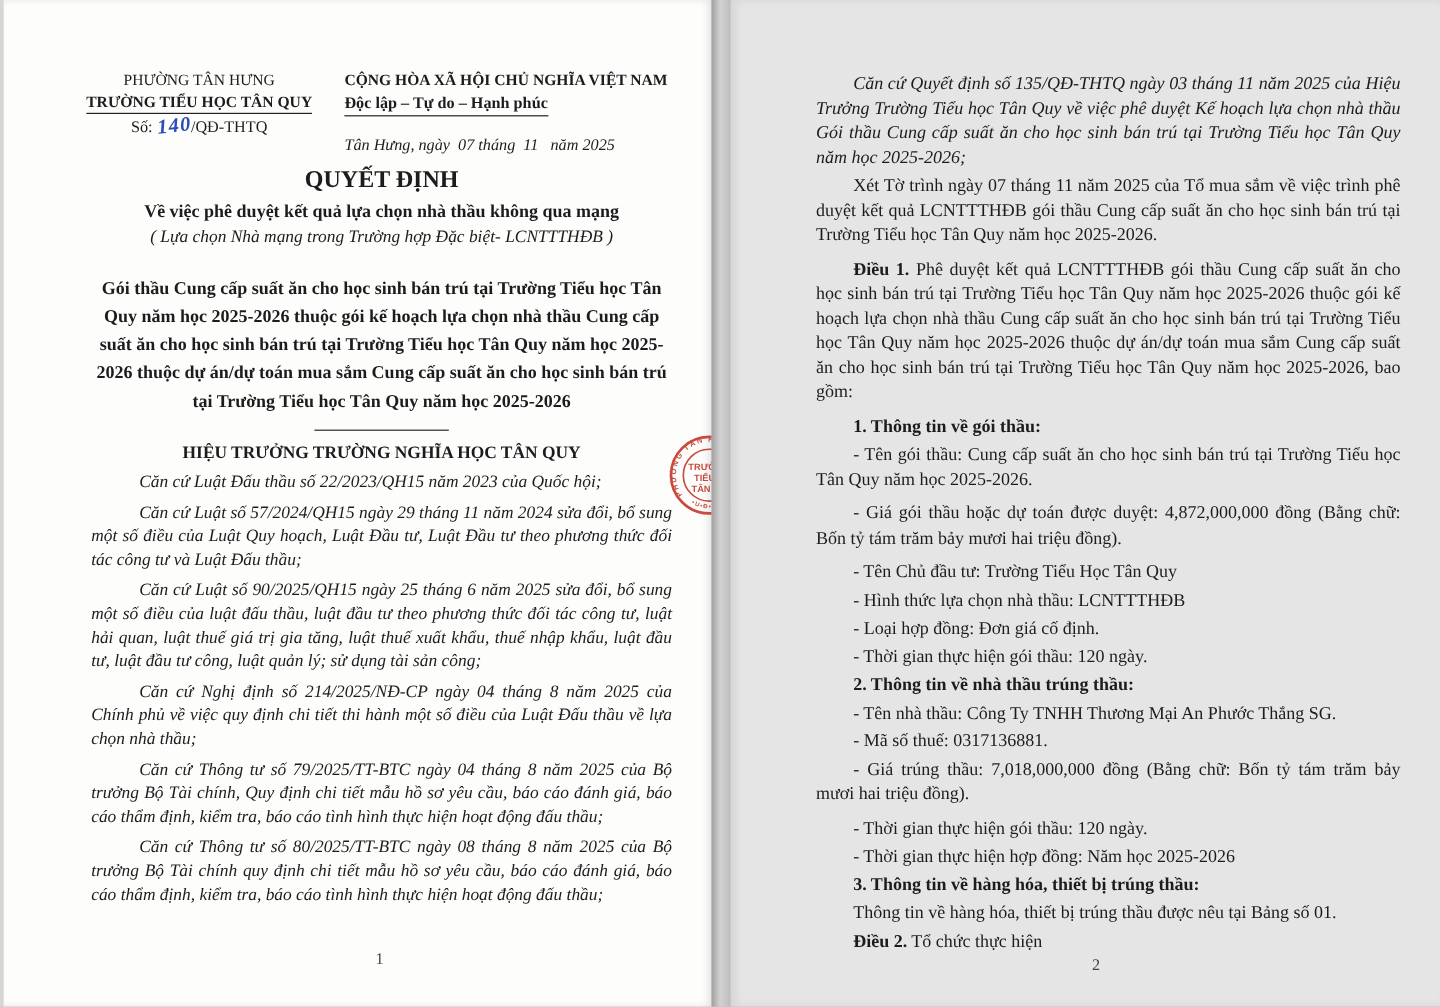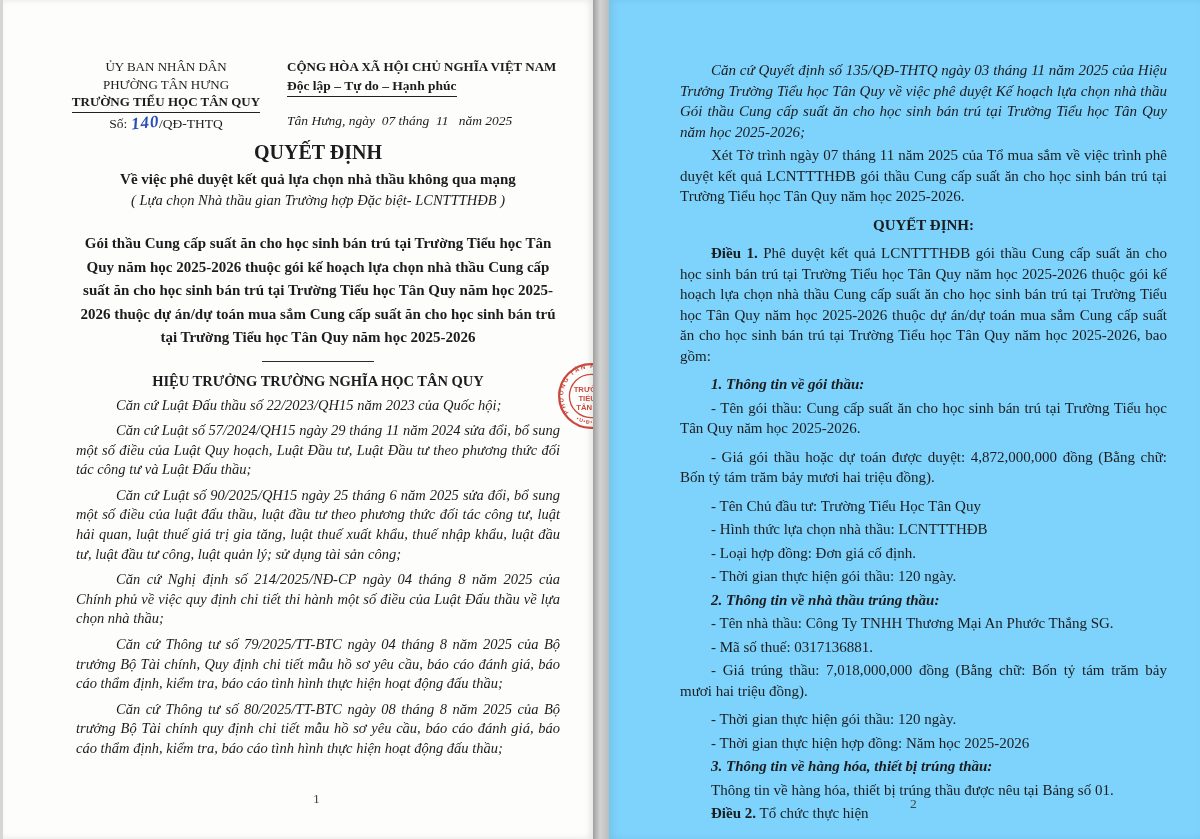--- a/index.html
+++ b/index.html
@@ -4,21 +4,21 @@
 <style>
   html,body{margin:0;padding:0;}
   body{
     width:1200px;height:839px;position:relative;overflow:hidden;
     background:#c8c8c8;
     font-family:"Liberation Serif","DejaVu Serif",serif;
     color:#1c1c1e;
   }
   .page{position:absolute;top:0;height:839px;overflow:hidden;}
   .page-1{left:3px;width:590px;background:#fdfdfc;box-shadow:inset -3px 0 6px rgba(0,0,0,0.10);}
-  .page-2{left:609px;width:591px;background:#7dd3fc;box-shadow:inset 4px 0 7px rgba(0,0,0,0.07);}
+  .page-2{left:609px;width:591px;background:#e5e5e5;box-shadow:inset 4px 0 7px rgba(0,0,0,0.07);}
   .gutter{position:absolute;top:0;left:593px;width:16px;height:839px;
     background:linear-gradient(90deg,#9f9f9f 0%,#d2d2d2 45%,#bdbdbd 100%);}
   .edge-strip{position:absolute;top:0;left:0;width:3px;height:839px;background:#d6d6d6;}
 
   
   .hdr{display:flex;padding:58px 14px 0 42px;}
   .hdr-left{width:242px;text-align:center;font-size:13px;line-height:17.5px;}
   .hdr-right{flex:1;font-size:13px;line-height:17.5px;}
   .org-bold{font-weight:bold;}
   .org-underline{display:inline-block;border-bottom:1.5px solid #222;padding-bottom:1px;}
@@ -38,21 +38,21 @@
   .rule{width:112px;border-top:1.6px solid #2a2a2a;margin:11px auto 0 auto;}
   .authority{font-weight:bold;font-size:14.5px;margin-top:11px;text-align:center;}
 
   
   .blocks{padding:0 33px 0 73px;margin-top:3px;}
   .page-2 .blocks{padding:0 33px 0 71px;margin-top:0;}
   .para{margin:0;font-size:14.5px;line-height:19.6px;}
   .page-1 .para{margin-top:6px;}
   .page-2 .para{font-size:15px;line-height:20.5px;margin-top:3px;}
   .it{font-style:italic;}
-  .bi{font-style:italic;font-weight:bold;}
+  .bi{font-weight:bold;}
   .jst{text-align:justify;}
   .ind{text-indent:40px;}
   .page-2 .ind{text-indent:31px;}
   .ctr{text-align:center;text-indent:0;}
   .sp{margin-top:8px !important;}
   .rb{font-weight:bold;}
   .page-2 .pad-top{height:57px;}
 
   .pagenum{position:absolute;font-size:13.5px;color:#444;}
   .pagenum-1{left:310px;top:791px;}
@@ -63,39 +63,38 @@
 </style>
 </head>
 <body>
 
 <div class="edge-strip"></div>
 
 <div class="page page-1">
 
   <div class="hdr">
     <div class="hdr-left">
-      <div>ỦY BAN NHÂN DÂN</div>
       <div>PHƯỜNG TÂN  HƯNG</div>
       <div class="org-bold"><span class="org-underline">TRƯỜNG TIỂU HỌC TÂN QUY</span></div>
       <div class="so-line">
         <span>Số:</span>
         <span class="handwritten">140</span><span>/QĐ-THTQ</span>
       </div>
     </div>
     <div class="hdr-right">
       <div class="org-bold">CỘNG HÒA XÃ HỘI CHỦ NGHĨA VIỆT NAM</div>
       <div><span class="motto">Độc lập – Tự do – Hạnh phúc</span></div>
       <div class="dateline">Tân Hưng, ngày  07 tháng  11   năm 2025</div>
     </div>
   </div>
 
   <div class="title-area">
     <div class="doc-title">QUYẾT ĐỊNH</div>
     <div class="doc-subtitle">Về việc phê duyệt kết quả lựa chọn nhà thầu không qua mạng</div>
-    <div class="doc-subnote it">( Lựa chọn Nhà thầu gian Trường hợp Đặc biệt- LCNTTTHĐB )</div>
+    <div class="doc-subnote it">( Lựa chọn Nhà mạng trong Trường hợp Đặc biệt- LCNTTTHĐB )</div>
     <div class="package-title">Gói thầu Cung cấp suất ăn cho học sinh bán trú tại Trường Tiểu học Tân Quy năm học 2025-2026 thuộc gói kế hoạch lựa chọn nhà thầu Cung cấp suất ăn cho học sinh bán trú tại Trường Tiểu học Tân Quy năm học 2025-2026 thuộc dự án/dự toán mua sắm Cung cấp suất ăn cho học sinh bán trú tại Trường Tiểu học Tân Quy năm học 2025-2026</div>
     <div class="rule"></div>
     <div class="authority">HIỆU TRƯỞNG TRƯỜNG NGHĨA HỌC TÂN QUY</div>
   </div>
 
   <div class="blocks">
       <p class="para it ind jst"><span>Căn cứ Luật Đấu thầu số 22/2023/QH15 năm 2023 của Quốc hội;</span></p>
       <p class="para it ind jst"><span>Căn cứ Luật số 57/2024/QH15 ngày 29 tháng 11 năm 2024 sửa đổi, bổ sung một số điều của Luật Quy hoạch, Luật Đầu tư, Luật Đầu tư theo phương thức đối tác công tư và Luật Đấu thầu;</span></p>
       <p class="para it ind jst"><span>Căn cứ Luật số 90/2025/QH15 ngày 25 tháng 6 năm 2025 sửa đổi, bổ sung một số điều của luật đấu thầu, luật đầu tư theo phương thức đối tác công tư, luật hải quan, luật thuế giá trị gia tăng, luật thuế xuất khẩu, thuế nhập khẩu, luật đầu tư, luật đầu tư công, luật quản lý; sử dụng tài sản công;</span></p>
       <p class="para it ind jst"><span>Căn cứ Nghị định số 214/2025/NĐ-CP ngày 04 tháng 8 năm 2025 của Chính phủ về việc quy định chi tiết thi hành một số điều của Luật Đấu thầu về lựa chọn nhà thầu;</span></p>
@@ -122,21 +121,20 @@
   <div class="pagenum pagenum-1">1</div>
 </div>
 
 <div class="gutter"></div>
 
 <div class="page page-2">
   <div class="pad-top"></div>
   <div class="blocks">
       <p class="para it ind jst"><span>Căn cứ Quyết định số 135/QĐ-THTQ ngày 03 tháng 11 năm 2025 của Hiệu Trưởng Trường Tiểu học Tân Quy về việc phê duyệt Kế hoạch lựa chọn nhà thầu Gói thầu Cung cấp suất ăn cho học sinh bán trú tại Trường Tiểu học Tân Quy năm học 2025-2026;</span></p>
       <p class="para ind jst"><span>Xét Tờ trình ngày 07 tháng 11 năm 2025 của Tổ mua sắm về việc trình phê duyệt kết quả LCNTTTHĐB gói thầu Cung cấp suất ăn cho học sinh bán trú tại Trường Tiểu học Tân Quy năm học 2025-2026.</span></p>
-      <p class="para ctr sp"><span class="rb">QUYẾT ĐỊNH:</span></p>
       <p class="para ind jst sp"><span class="rb">Điều 1.</span><span> Phê duyệt kết quả LCNTTTHĐB gói thầu Cung cấp suất ăn cho học sinh bán trú tại Trường Tiểu học Tân Quy năm học 2025-2026 thuộc gói kế hoạch lựa chọn nhà thầu Cung cấp suất ăn cho học sinh bán trú tại Trường Tiểu học Tân Quy năm học 2025-2026 thuộc dự án/dự toán mua sắm Cung cấp suất ăn cho học sinh bán trú tại Trường Tiểu học Tân Quy năm học 2025-2026, bao gồm:</span></p>
       <p class="para bi ind sp"><span class="rb">1. Thông tin về gói thầu:</span></p>
       <p class="para ind jst"><span>- Tên gói thầu: Cung cấp suất ăn cho học sinh bán trú tại Trường Tiểu học Tân Quy năm học 2025-2026.</span></p>
       <p class="para ind jst sp"><span>- Giá gói thầu hoặc dự toán được duyệt: 4,872,000,000 đồng (Bằng chữ: Bốn tỷ tám trăm bảy mươi hai triệu đồng).</span></p>
       <p class="para ind sp"><span>- Tên Chủ đầu tư: Trường Tiểu Học Tân Quy</span></p>
       <p class="para ind"><span>- Hình thức lựa chọn nhà thầu: LCNTTTHĐB</span></p>
       <p class="para ind"><span>- Loại hợp đồng: Đơn giá cố định.</span></p>
       <p class="para ind"><span>- Thời gian thực hiện gói thầu: 120 ngày.</span></p>
       <p class="para bi ind"><span class="rb">2. Thông tin về nhà thầu trúng thầu:</span></p>
       <p class="para ind"><span>- Tên nhà thầu: Công Ty TNHH Thương Mại An Phước Thắng SG.</span></p>

